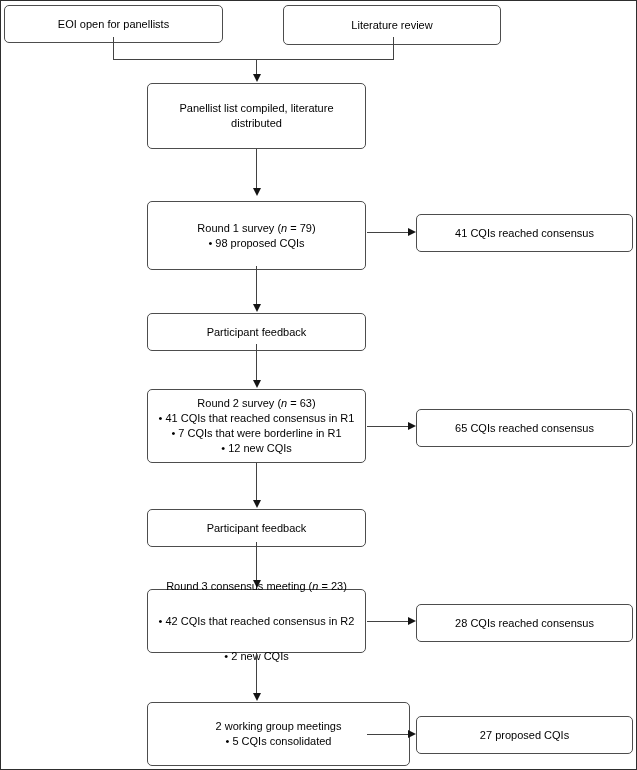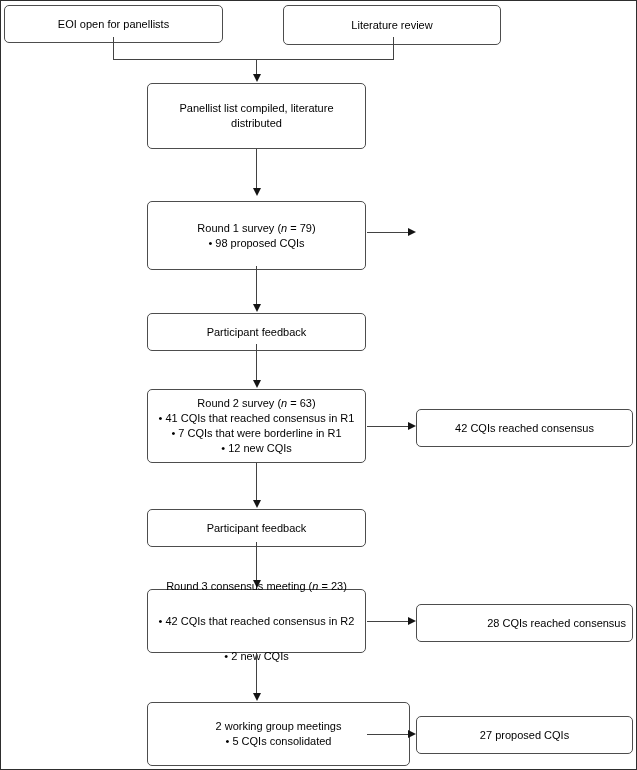--- a/index.html
+++ b/index.html
@@ -41,21 +41,21 @@
   .b-lit        { left: 282px; top: 4px;   width: 218px; height: 40px; }
   .b-compiled   { left: 146px; top: 82px;  width: 219px; height: 66px; padding: 2px 16px; }
   .b-round1     { left: 146px; top: 200px; width: 219px; height: 69px; }
   .b-feedback1  { left: 146px; top: 312px; width: 219px; height: 31px; }
   .b-round2     { left: 146px; top: 388px; width: 219px; height: 74px; }
   .b-feedback2  { left: 146px; top: 508px; width: 219px; height: 33px; }
   .b-round3     { left: 146px; top: 588px; width: 219px; height: 64px; gap: 20px; }
   .b-working    { left: 146px; top: 701px; width: 263px; height: 64px; }
   .b-out1       { left: 415px; top: 213px; width: 217px; height: 35px; }
   .b-out2       { left: 415px; top: 408px; width: 217px; height: 35px; }
-  .b-out3       { left: 415px; top: 603px; width: 217px; height: 34px; text-align: right; }
+  .b-out3       { left: 415px; top: 603px; width: 217px; height: 34px; }
   .b-out4       { left: 415px; top: 715px; width: 217px; height: 35px; }
 
   
   .vline { position: absolute; width: 0; border-left: 1px solid #424242; }
   .hline { position: absolute; height: 0; border-top: 1px solid #424242; }
   .ah-down {
     position: absolute; width: 0; height: 0;
     border-left: 4px solid transparent;
     border-right: 4px solid transparent;
     border-top: 8px solid #141414;
@@ -98,20 +98,23 @@
 
   <div class="box b-round1">
     <div class="line"><span>Round 1 survey (</span><span class="it">n</span><span> = 79)</span></div>
     <div class="line">• 98 proposed CQIs</div>
   </div>
 
   <div>
     <div class="hline" style="left:366px; top:231px; width:41px;"></div>
     <div class="ah-right" style="left:407px; top:227px;"></div>
   </div>
+  <div class="box b-out1">
+    <div class="line">41 CQIs reached consensus</div>
+  </div>
 
   <div>
     <div class="vline" style="left:255px; top:265px; height:39px;"></div>
     <div class="ah-down" style="left:252px; top:303px;"></div>
   </div>
 
   <div class="box b-feedback1">
     <div class="line">Participant feedback</div>
   </div>
 
@@ -125,21 +128,21 @@
     <div class="line">• 41 CQIs that reached consensus in R1</div>
     <div class="line">• 7 CQIs that were borderline in R1</div>
     <div class="line">• 12 new CQIs</div>
   </div>
 
   <div>
     <div class="hline" style="left:366px; top:425px; width:41px;"></div>
     <div class="ah-right" style="left:407px; top:421px;"></div>
   </div>
   <div class="box b-out2">
-    <div class="line">42 CQIs reached consensus</div>
+    <div class="line">65 CQIs reached consensus</div>
   </div>
 
   <div>
     <div class="vline" style="left:255px; top:462px; height:38px;"></div>
     <div class="ah-down" style="left:252px; top:499px;"></div>
   </div>
 
   <div class="box b-feedback2">
     <div class="line">Participant feedback</div>
   </div>

